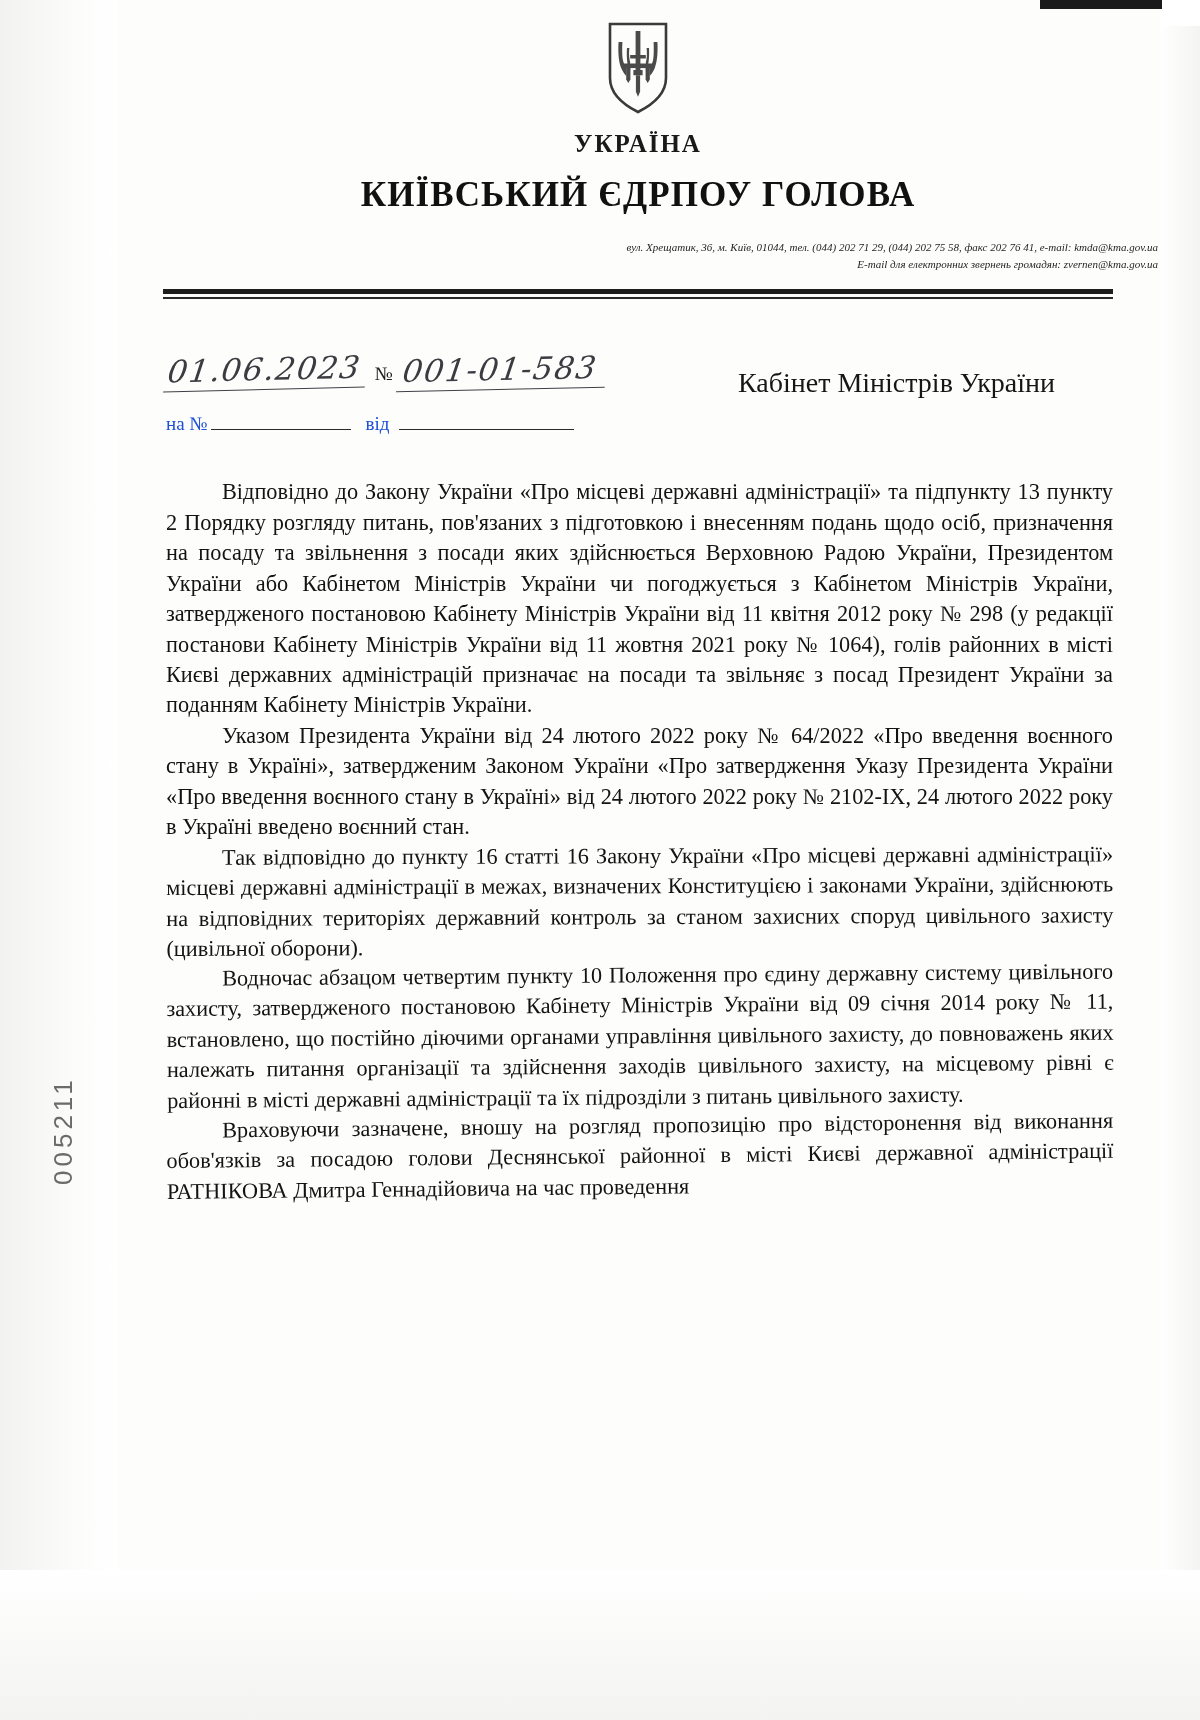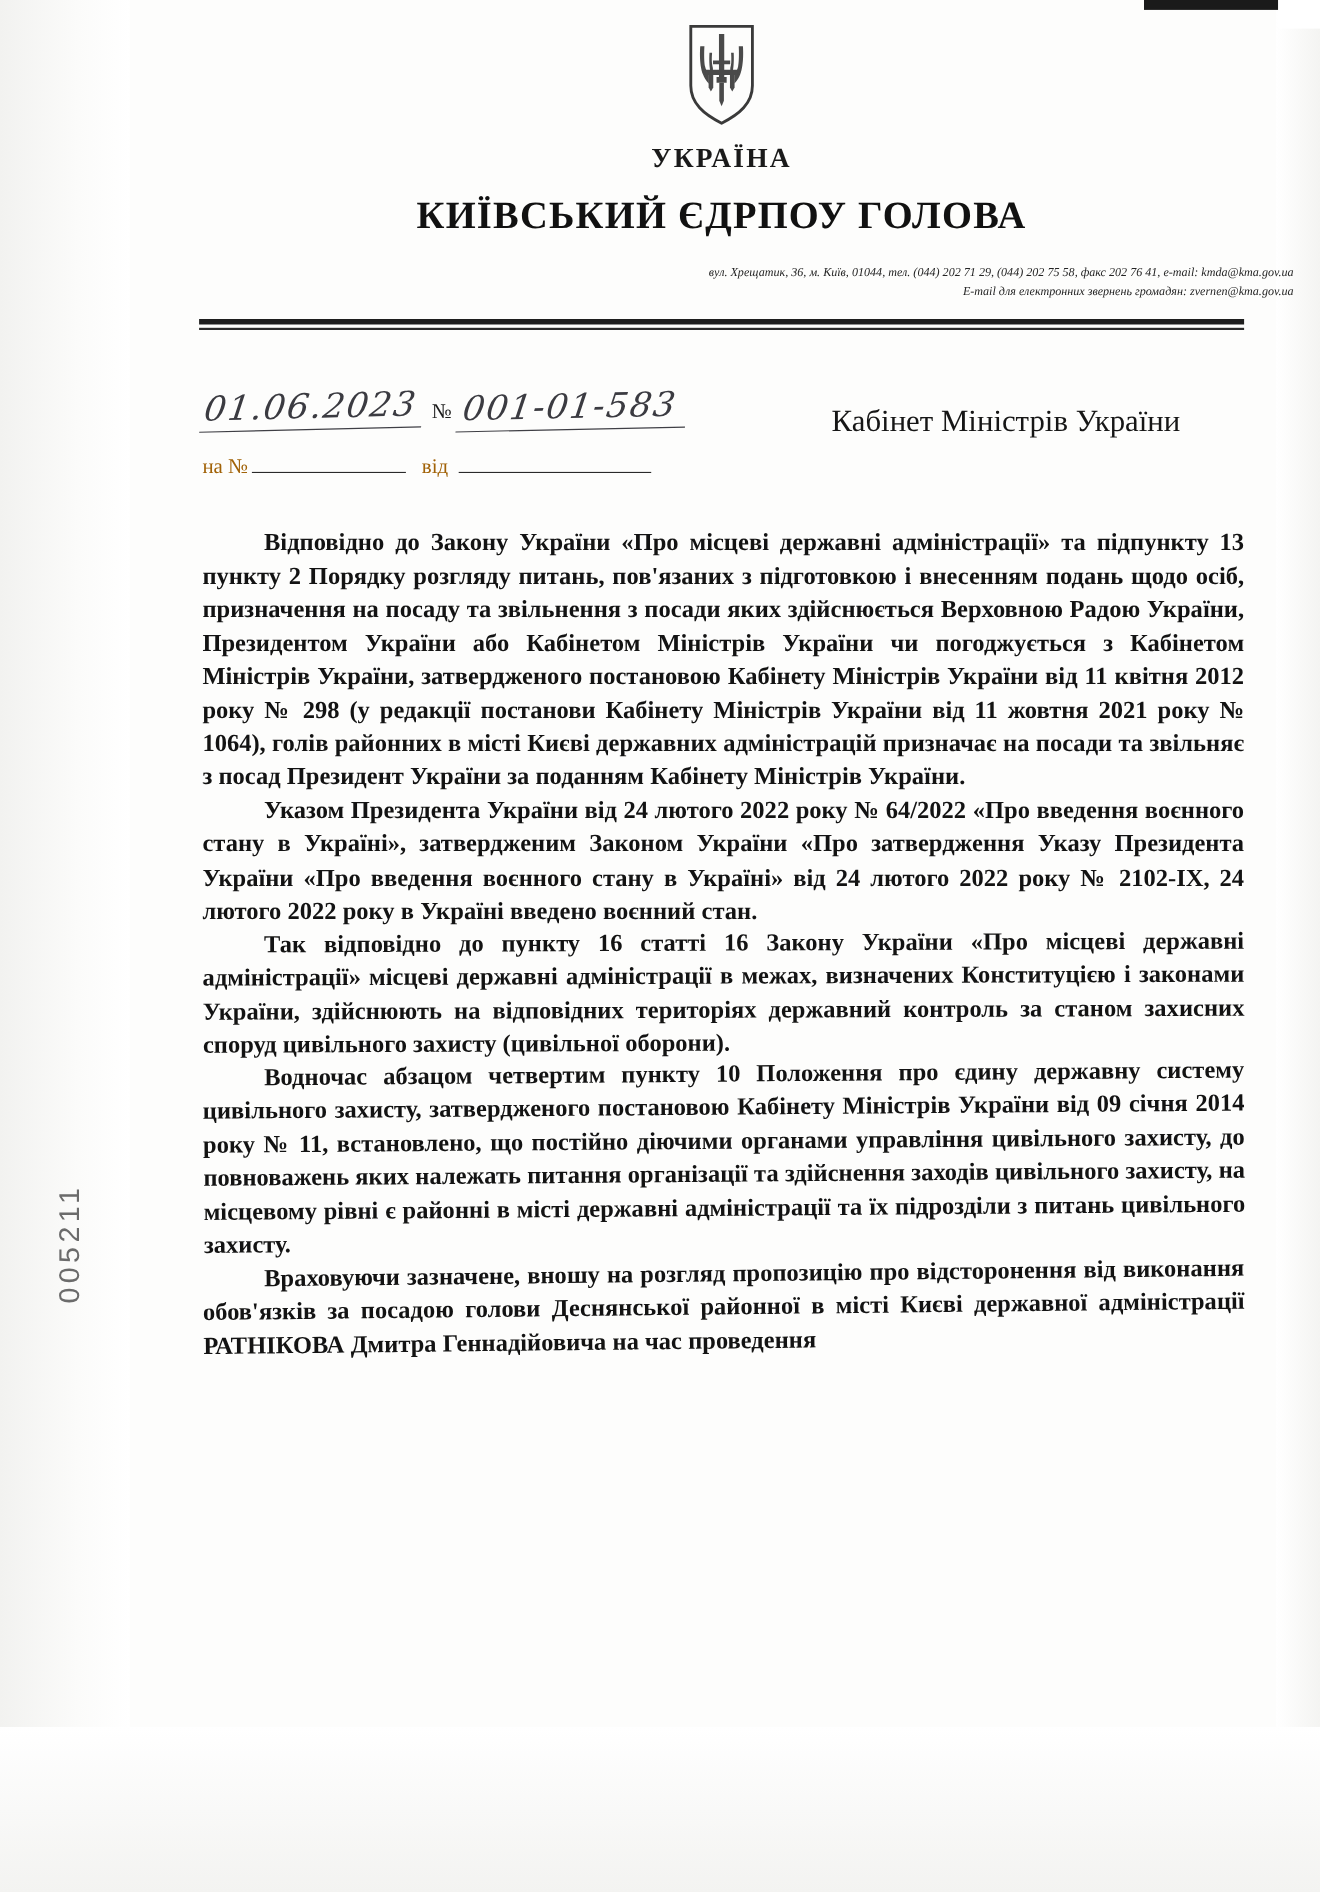--- a/index.html
+++ b/index.html
@@ -53,21 +53,21 @@
     top: 0;
     left: 1162px;
     width: 38px;
     height: 26px;
     background: #ffffff;
   }
 
   
   .content {
     position: absolute;
-    left: 136px;
+    left: 118px;
     top: 0;
     width: 1040px;
     height: 1648px;
   }
 
   
   .emblem-wrap {
     text-align: center;
     padding-top: 22px;
   }
@@ -162,21 +162,21 @@
     transform: skewX(-9deg) rotate(-1.2deg);
     display: inline-block;
     border-bottom: 1.6px solid #3f3f45;
     padding: 0 10px 2px 4px;
   }
   .onref {
     position: absolute;
     left: 48px;
     top: 70px;
     font-size: 19px;
-    color: #a16207;
+    color: #1d4ed8;
     display: flex;
     align-items: baseline;
     white-space: nowrap;
   }
   .onref .blank {
     display: inline-block;
     border-bottom: 1.4px solid #2a2a2a;
     height: 14px;
   }
   .blank-a { width: 140px; margin: 0 14px 0 4px; }
@@ -192,21 +192,20 @@
   }
 
   
   .body-text {
     margin-top: 24px;
     padding: 0 45px 0 48px;
     font-size: 22.3px;
     line-height: 1.365;
     text-align: justify;
     color: #131313;
-    font-weight: bold;
   }
   .body-text p {
     margin: 0;
     text-indent: 56px;
   }
 
   
   .skew-1 { transform: rotate(-0.22deg); transform-origin: left top; }
   .skew-2 { transform: rotate(-0.45deg); transform-origin: left top; }
   .skew-3 { transform: rotate(-0.62deg); transform-origin: left top; }

